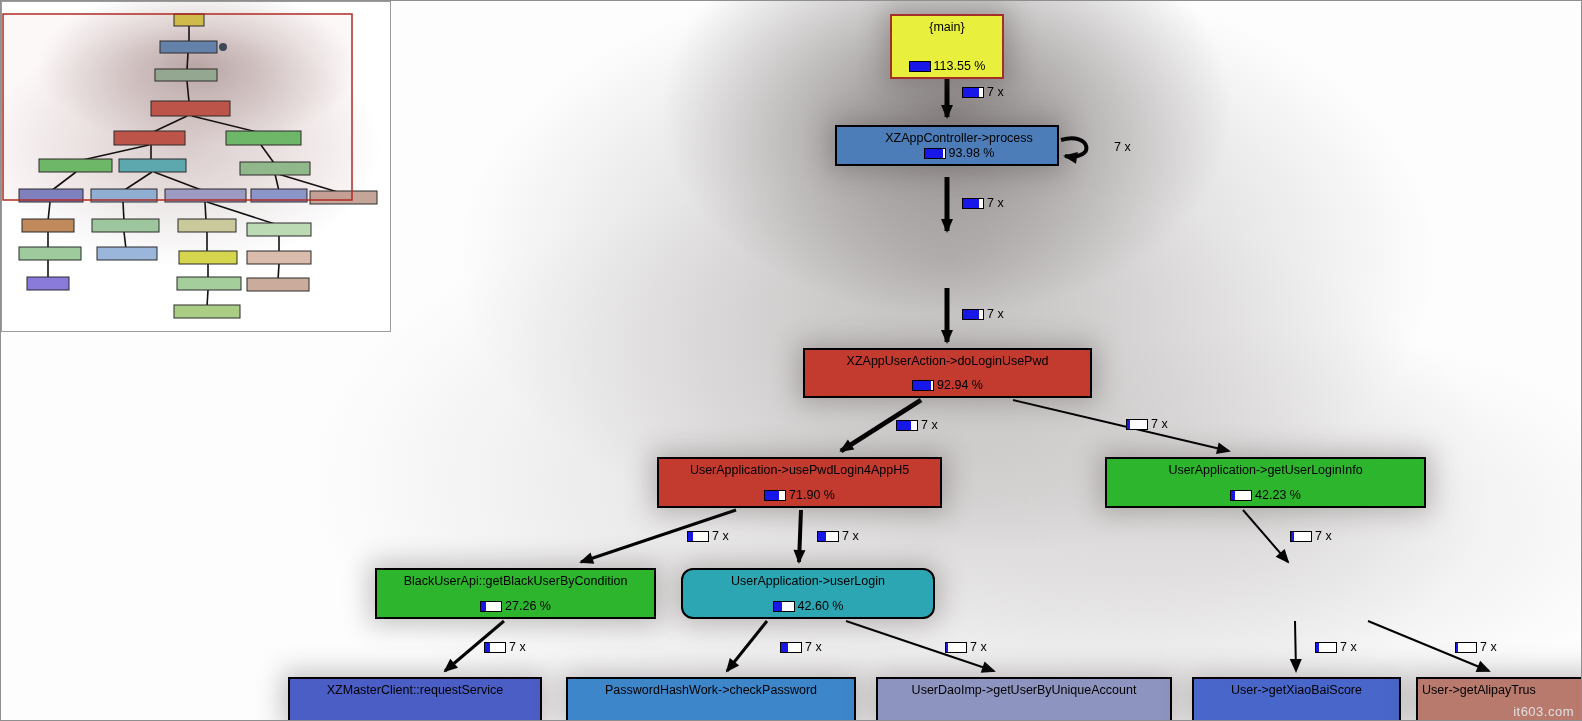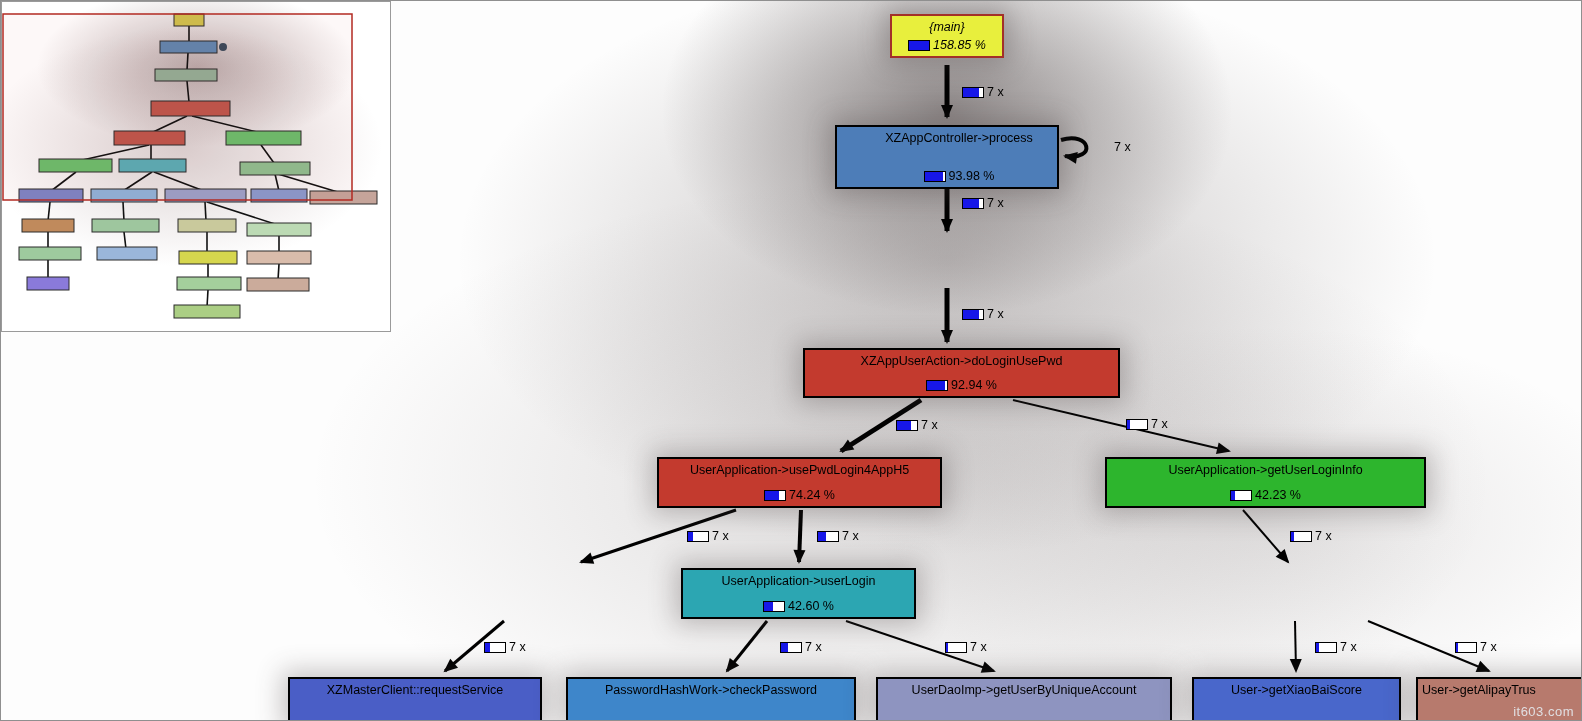--- a/index.html
+++ b/index.html
@@ -60,73 +60,82 @@
     <path d="M735,509 L580,561" fill="none" stroke="#000" stroke-width="3" marker-end="url(#ah)"></path>
     <path d="M800,509 L798,561" fill="none" stroke="#000" stroke-width="4" marker-end="url(#ah)"></path>
     <path d="M1242,509 L1287,561" fill="none" stroke="#000" stroke-width="2" marker-end="url(#ah)"></path>
     <path d="M503,620 L444,670" fill="none" stroke="#000" stroke-width="3" marker-end="url(#ah)"></path>
     <path d="M766,620 L726,670" fill="none" stroke="#000" stroke-width="3" marker-end="url(#ah)"></path>
     <path d="M845,620 L993,670" fill="none" stroke="#000" stroke-width="2" marker-end="url(#ah)"></path>
     <path d="M1294,620 L1295,670" fill="none" stroke="#000" stroke-width="2" marker-end="url(#ah)"></path>
     <path d="M1367,620 L1488,670" fill="none" stroke="#000" stroke-width="2" marker-end="url(#ah)"></path>
   </svg>
 
-  <div class="node" style="left: 889px; top: 13px; width: 114px; height: 44px; background-color: rgb(232, 239, 61); border-color: rgb(163, 48, 40); font-style: italic;">
+  <div class="node" style="left: 889px; top: 13px; width: 114px; height: 65px; background-color: rgb(232, 239, 61); border-color: rgb(163, 48, 40);">
     <div class="node-label">{main}</div>
     <div class="node-cost">
       <span class="bar">
           <span class="bar-fill" style="width: 100%;"></span>
         </span>
-      <span class="pct">158.85 %</span>
-    </div>
-  </div>
-
-  <div class="node" style="left: 834px; top: 124px; width: 224px; height: 64px; background-color: rgb(77, 125, 184); border-color: rgb(0, 0, 0); padding-left: 28px;">
+      <span class="pct">113.55 %</span>
+    </div>
+  </div>
+
+  <div class="node" style="left: 834px; top: 124px; width: 224px; height: 41px; background-color: rgb(77, 125, 184); border-color: rgb(0, 0, 0); padding-left: 28px;">
     <div class="node-label">XZAppController-&gt;process</div>
     <div class="node-cost">
       <span class="bar">
           <span class="bar-fill" style="width: 93%;"></span>
         </span>
       <span class="pct">93.98 %</span>
     </div>
   </div>
 
 
-  <div class="node" style="left: 802px; top: 347px; width: 317px; height: 50px; background-color: rgb(195, 58, 46); border-color: rgb(0, 0, 0);">
+  <div class="node" style="left: 802px; top: 347px; width: 289px; height: 50px; background-color: rgb(195, 58, 46); border-color: rgb(0, 0, 0);">
     <div class="node-label">XZAppUserAction-&gt;doLoginUsePwd</div>
     <div class="node-cost">
       <span class="bar">
           <span class="bar-fill" style="width: 92%;"></span>
         </span>
       <span class="pct">92.94 %</span>
     </div>
   </div>
 
   <div class="node" style="left: 656px; top: 456px; width: 285px; height: 51px; background-color: rgb(195, 58, 46); border-color: rgb(0, 0, 0);">
     <div class="node-label">UserApplication-&gt;usePwdLogin4AppH5</div>
     <div class="node-cost">
       <span class="bar">
           <span class="bar-fill" style="width: 72%;"></span>
         </span>
-      <span class="pct">74.24 %</span>
+      <span class="pct">71.90 %</span>
     </div>
   </div>
 
   <div class="node" style="left: 1104px; top: 456px; width: 321px; height: 51px; background-color: rgb(45, 181, 45); border-color: rgb(0, 0, 0);">
     <div class="node-label">UserApplication-&gt;getUserLoginInfo</div>
     <div class="node-cost">
       <span class="bar">
           <span class="bar-fill" style="width: 18%;"></span>
         </span>
       <span class="pct">42.23 %</span>
     </div>
   </div>
 
-
-  <div class="node" style="left: 680px; top: 567px; width: 235px; height: 51px; background-color: rgb(44, 166, 178); border-color: rgb(0, 0, 0);">
+  <div class="node" style="left: 374px; top: 567px; width: 281px; height: 51px; background-color: rgb(45, 181, 45); border-color: rgb(0, 0, 0);">
+    <div class="node-label">BlackUserApi::getBlackUserByCondition</div>
+    <div class="node-cost">
+      <span class="bar">
+          <span class="bar-fill" style="width: 27%;"></span>
+        </span>
+      <span class="pct">27.26 %</span>
+    </div>
+  </div>
+
+  <div class="node" style="left: 680px; top: 567px; width: 254px; height: 51px; background-color: rgb(44, 166, 178); border-color: rgb(0, 0, 0); border-radius: 12px;">
     <div class="node-label">UserApplication-&gt;userLogin</div>
     <div class="node-cost">
       <span class="bar">
           <span class="bar-fill" style="width: 43%;"></span>
         </span>
       <span class="pct">42.60 %</span>
     </div>
   </div>
 
 

